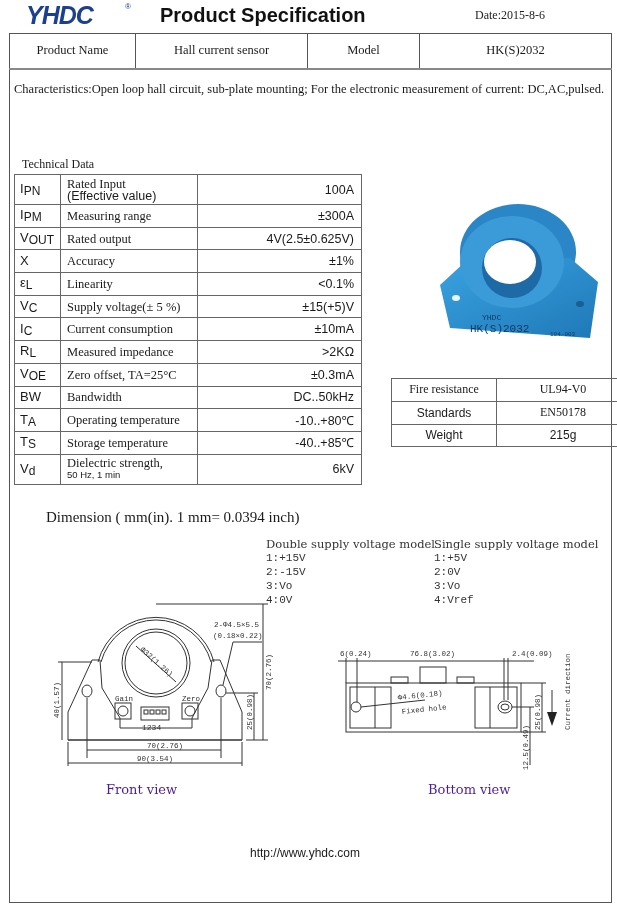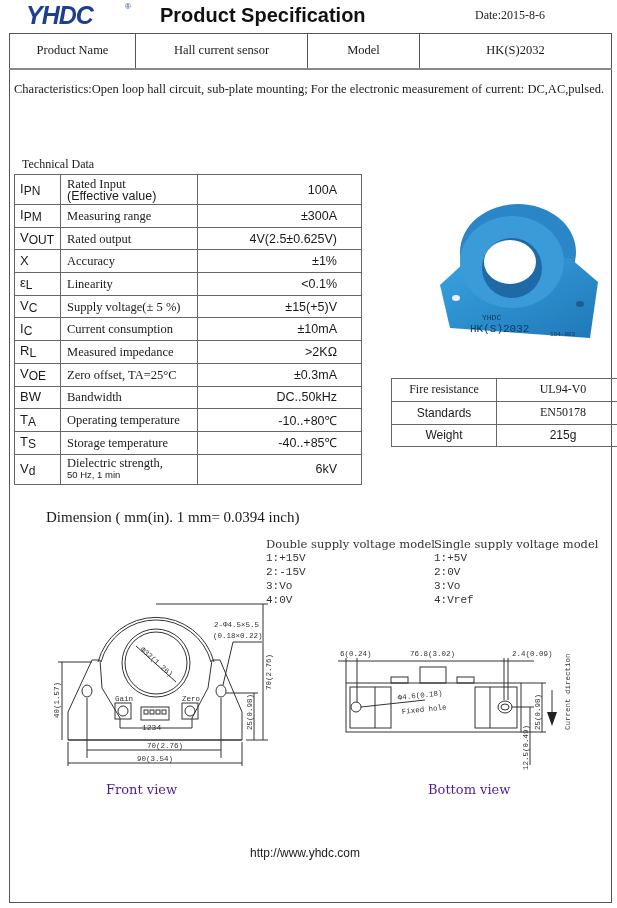--- a/index.html
+++ b/index.html
@@ -15,21 +15,21 @@
   .hdr-table { left: 9px; top: 33px; width: 603px; height: 36px; border-collapse: collapse; }
   .hdr-table td { border: 1px solid #555; text-align: center; font-size: 12.5px; height: 35px; }
   .hdr-table tr { border-bottom: 2px solid #888; }
   .characteristics { left: 14px; top: 82px; font-size: 12.5px; white-space: nowrap; }
   .techlabel { left: 22px; top: 157px; font-size: 12px; }
   .tech-table { left: 14px; top: 174px; width: 348px; border-collapse: collapse; }
   .tech-table td { border: 1px solid #666; height: 22.7px; font-size: 12.5px; padding: 0 6px; vertical-align: middle; }
   .tech-table td.sym { width: 43px; font-family: "Liberation Sans", sans-serif; font-size: 13px; padding-left: 5px; }
   .tech-table td.sym sub { font-size: 12px; vertical-align: -2px; }
   .tech-table td.param { width: 137px; line-height: 12px; }
-  .tech-table td.val { text-align: right; font-family: "Liberation Sans", sans-serif; font-size: 12.5px; padding-right: 24px; }
+  .tech-table td.val { text-align: right; font-family: "Liberation Sans", sans-serif; font-size: 12.5px; padding-right: 7px; }
   .tech-table tr.tall td { height: 30px; }
   .small-sans { font-family: "Liberation Sans", sans-serif; }
   .param .sub2 { font-family: "Liberation Sans", sans-serif; font-size: 9.5px; display: block; }
   .product-img { left: 430px; top: 190px; width: 170px; height: 160px; }
   .spec-table { left: 391px; top: 378px; width: 239px; border-collapse: collapse; }
   .spec-table td { border: 1px solid #666; height: 22.8px; text-align: center; font-size: 12px; }
   .spec-table td.k { width: 105px; }
   .dim-label { left: 46px; top: 509px; font-size: 15px; }
   .pin-block { font-size: 11.5px; line-height: 14px; }
   .pin-block .head { font-family: "DejaVu Serif", serif; font-size: 11.5px; color: #333; }

